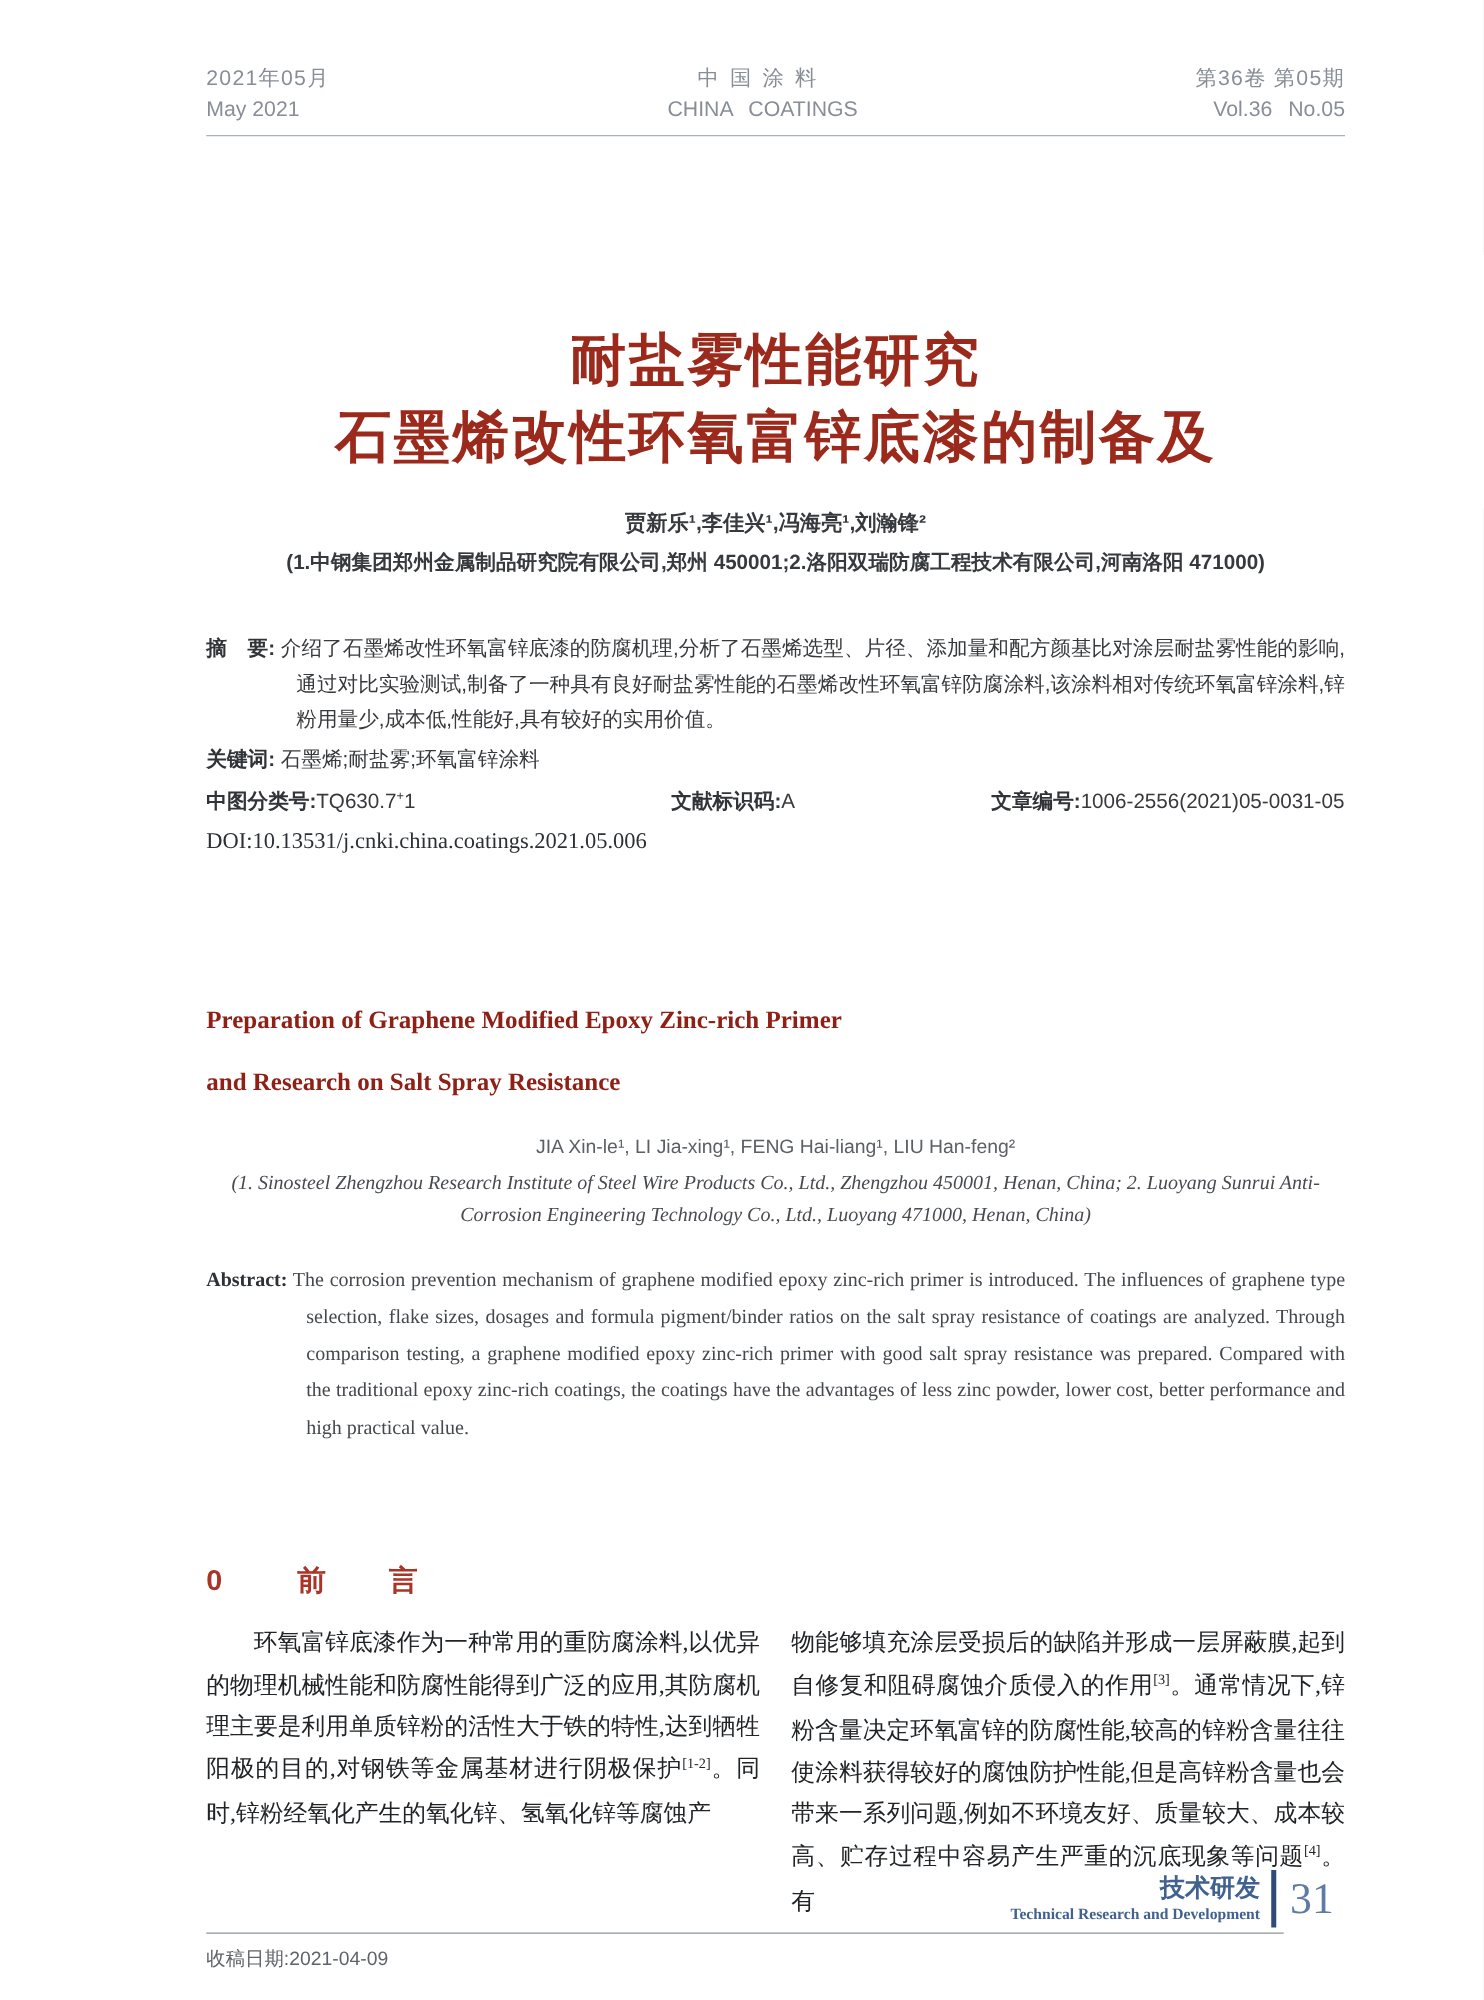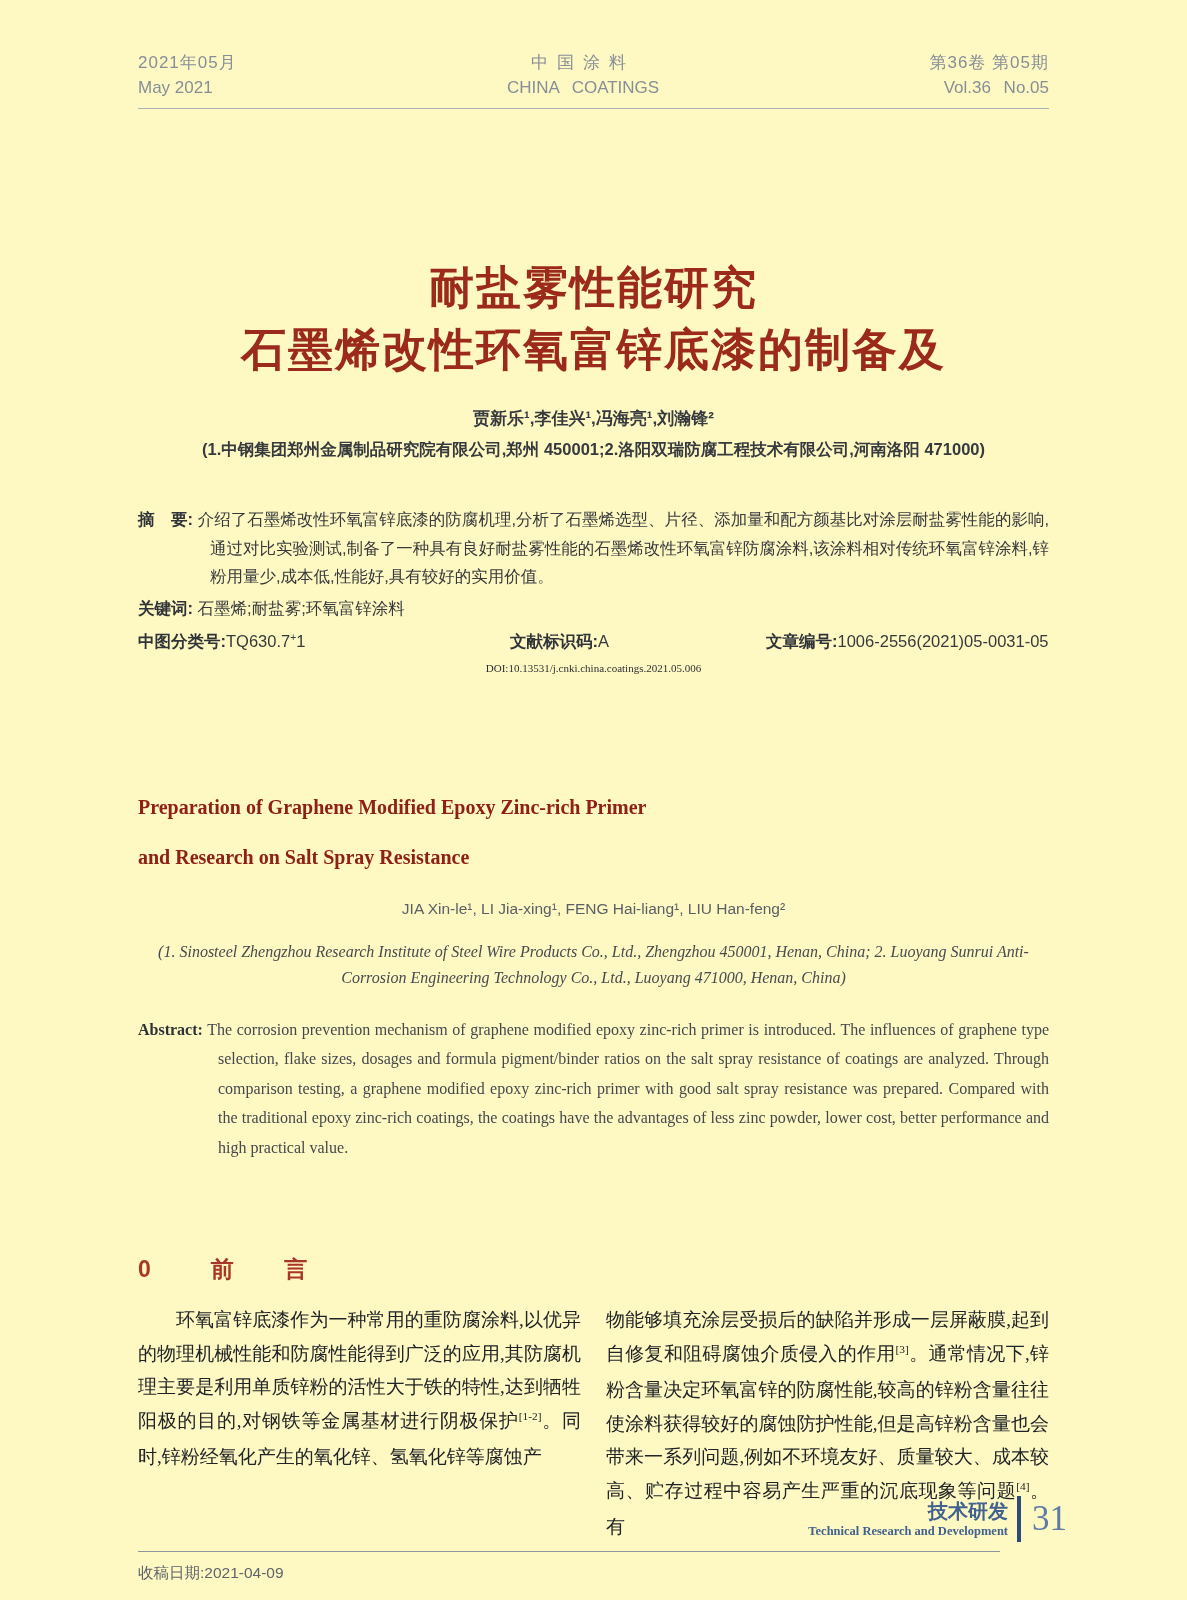--- a/index.html
+++ b/index.html
@@ -1,24 +1,25 @@
 <!DOCTYPE html>
 <html><head>
 <meta charset="utf-8">
 <style>
   * { margin:0; padding:0; box-sizing:border-box; }
   html,body { background:#e9e9e9; }
   .page {
     position:relative;
     width:1187px; height:1600px;
     margin:0 auto;
-    background:#fef9c3;
+    background:#ffffff;
     font-family:"Liberation Sans", sans-serif;
     color:#2c2f33;
     overflow:hidden;
+    padding-left:27px;
   }
   .content { margin:0 138px; width:911px; }
 
   
   .journal-header {
     display:flex; justify-content:space-between; align-items:flex-end;
     padding-top:50px; padding-bottom:8px;
     border-bottom:1.5px solid #aab1b9;
     color:#878e97; font-size:17px; line-height:25px;
   }
@@ -61,36 +62,36 @@
   .meta-row {
     margin-top:5px; display:flex;
     font-size:16.5px; line-height:28px; color:#37393c;
   }
   .meta-item1 { flex:0 0 372px; }
   .meta-item2 { flex:0 0 256px; }
   .meta-item3 { flex:1; }
   .doi-line {
     margin-top:4px;
     font-family:"Liberation Serif", serif;
-    font-size:11px; color:#2c2f33;text-align:center;
+    font-size:18px; color:#2c2f33;
   }
   .sup { font-size:0.62em; vertical-align:baseline; position:relative; top:-0.5em; }
 
   
   .en-title {
     margin-top:108px; text-align:left;
     font-family:"Liberation Serif", serif;
     font-size:20px; font-weight:bold; color:#8e2016; line-height:50px;
   }
   .en-authors {
     margin-top:18px; text-align:center;
     font-size:15.5px; color:#5b6066;
   }
   .en-affiliation {
-    margin-top:21px; text-align:center;
+    margin-top:7px; text-align:center;
     font-family:"Liberation Serif", serif; font-style:italic;
     font-size:16px; line-height:26px; color:#474b50;
   }
   .en-abstract {
     margin-top:24px;
     font-family:"Liberation Serif", serif;
     font-size:16px; line-height:29.5px; color:#44484d;
     text-align:justify;
     padding-left:80px; text-indent:-80px;
   }

